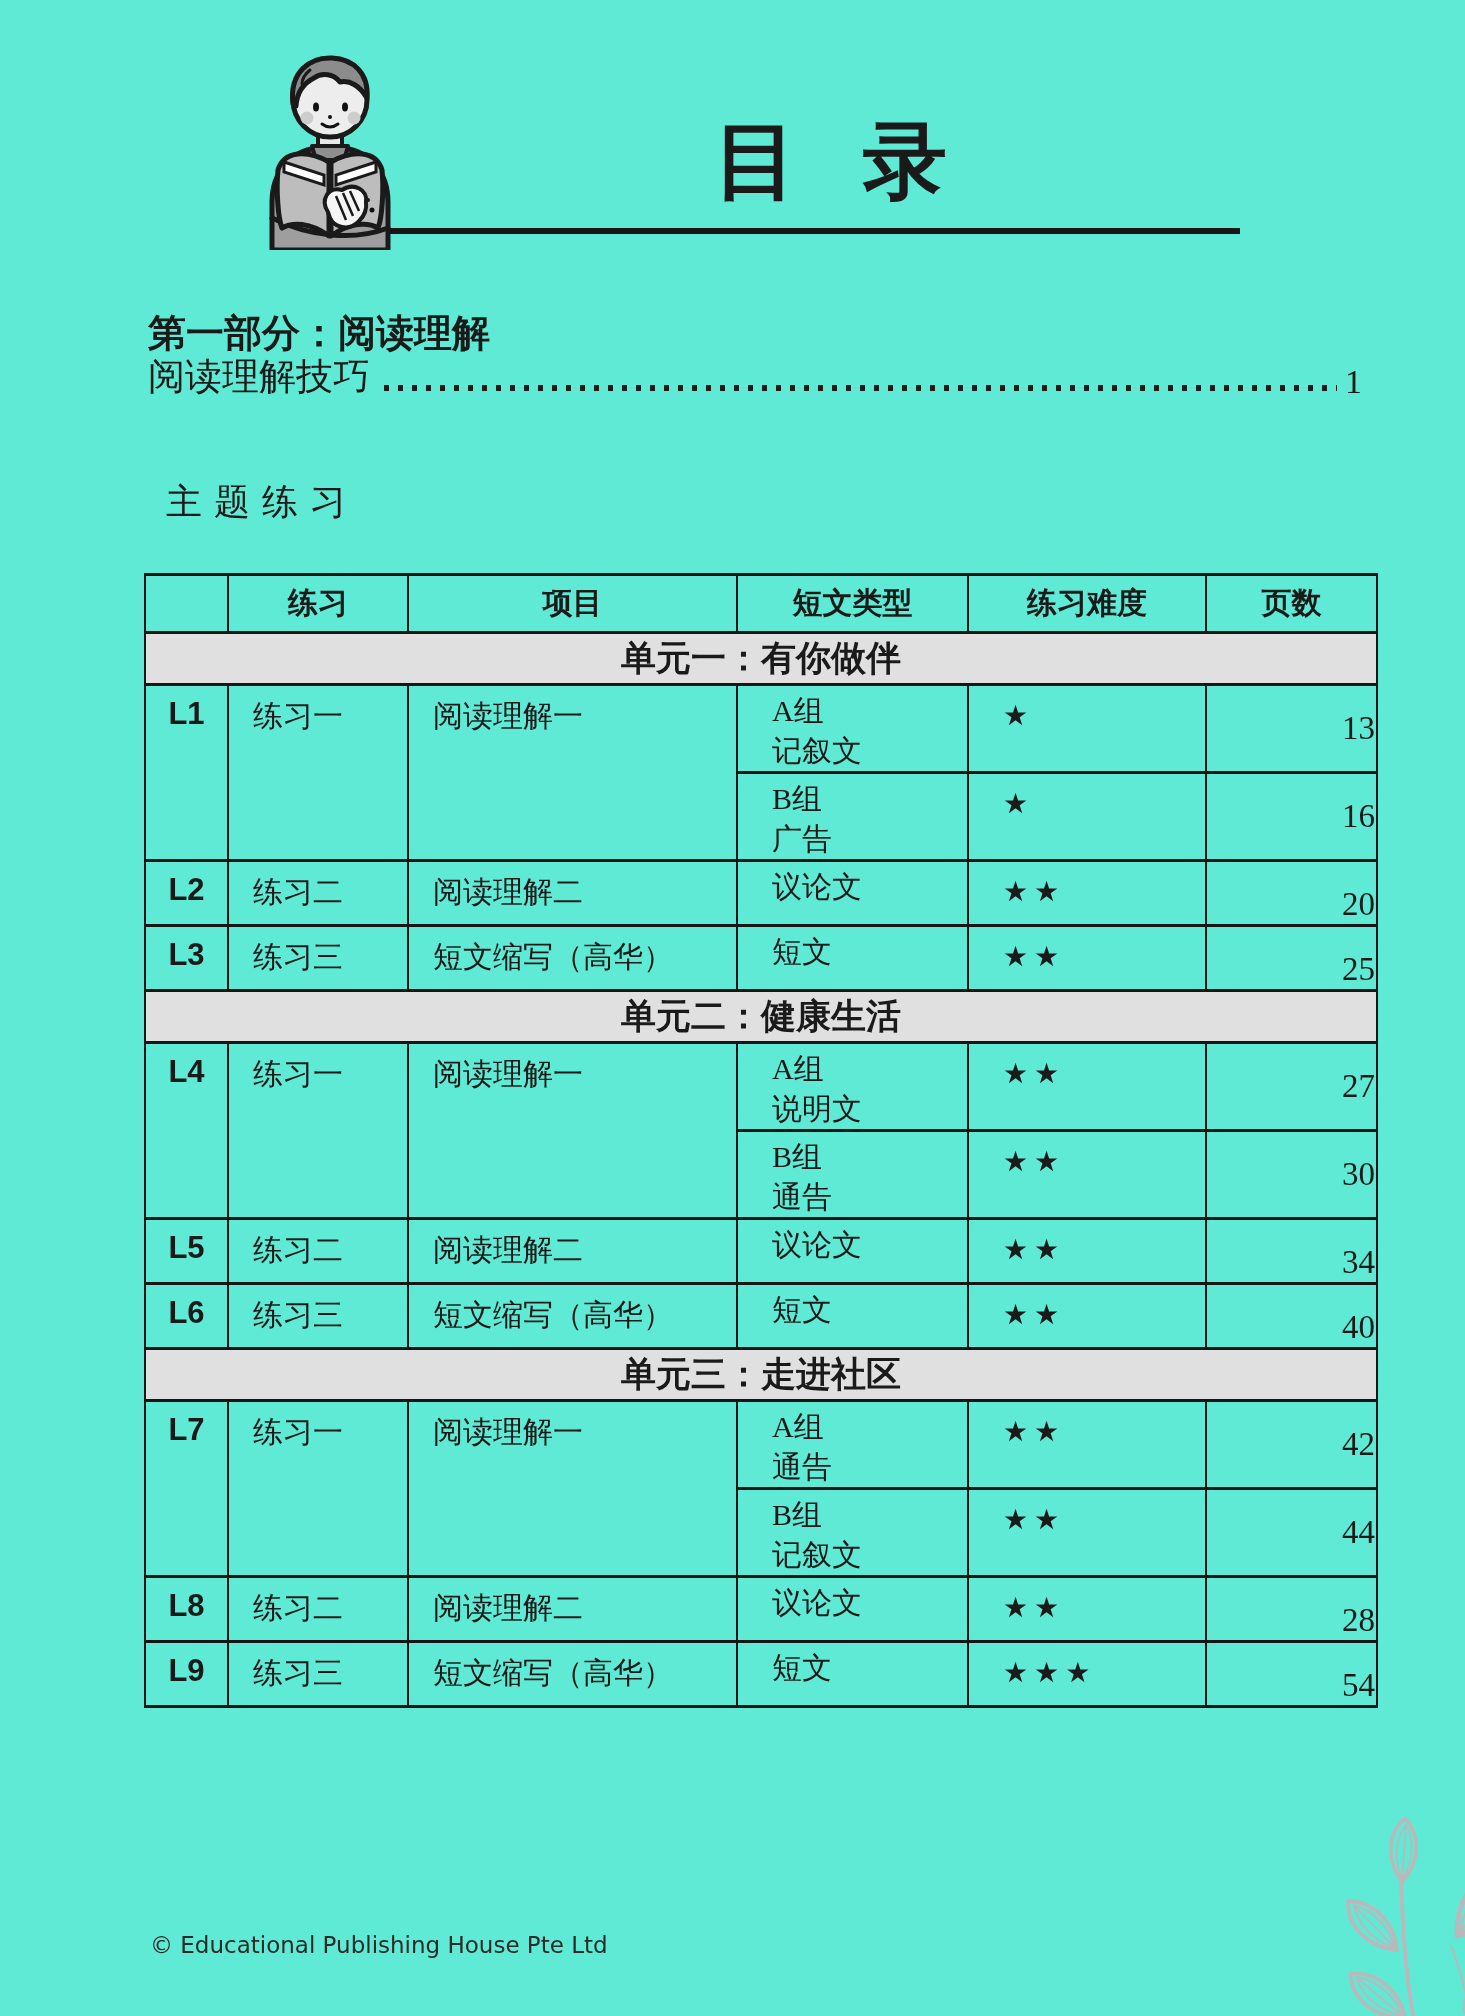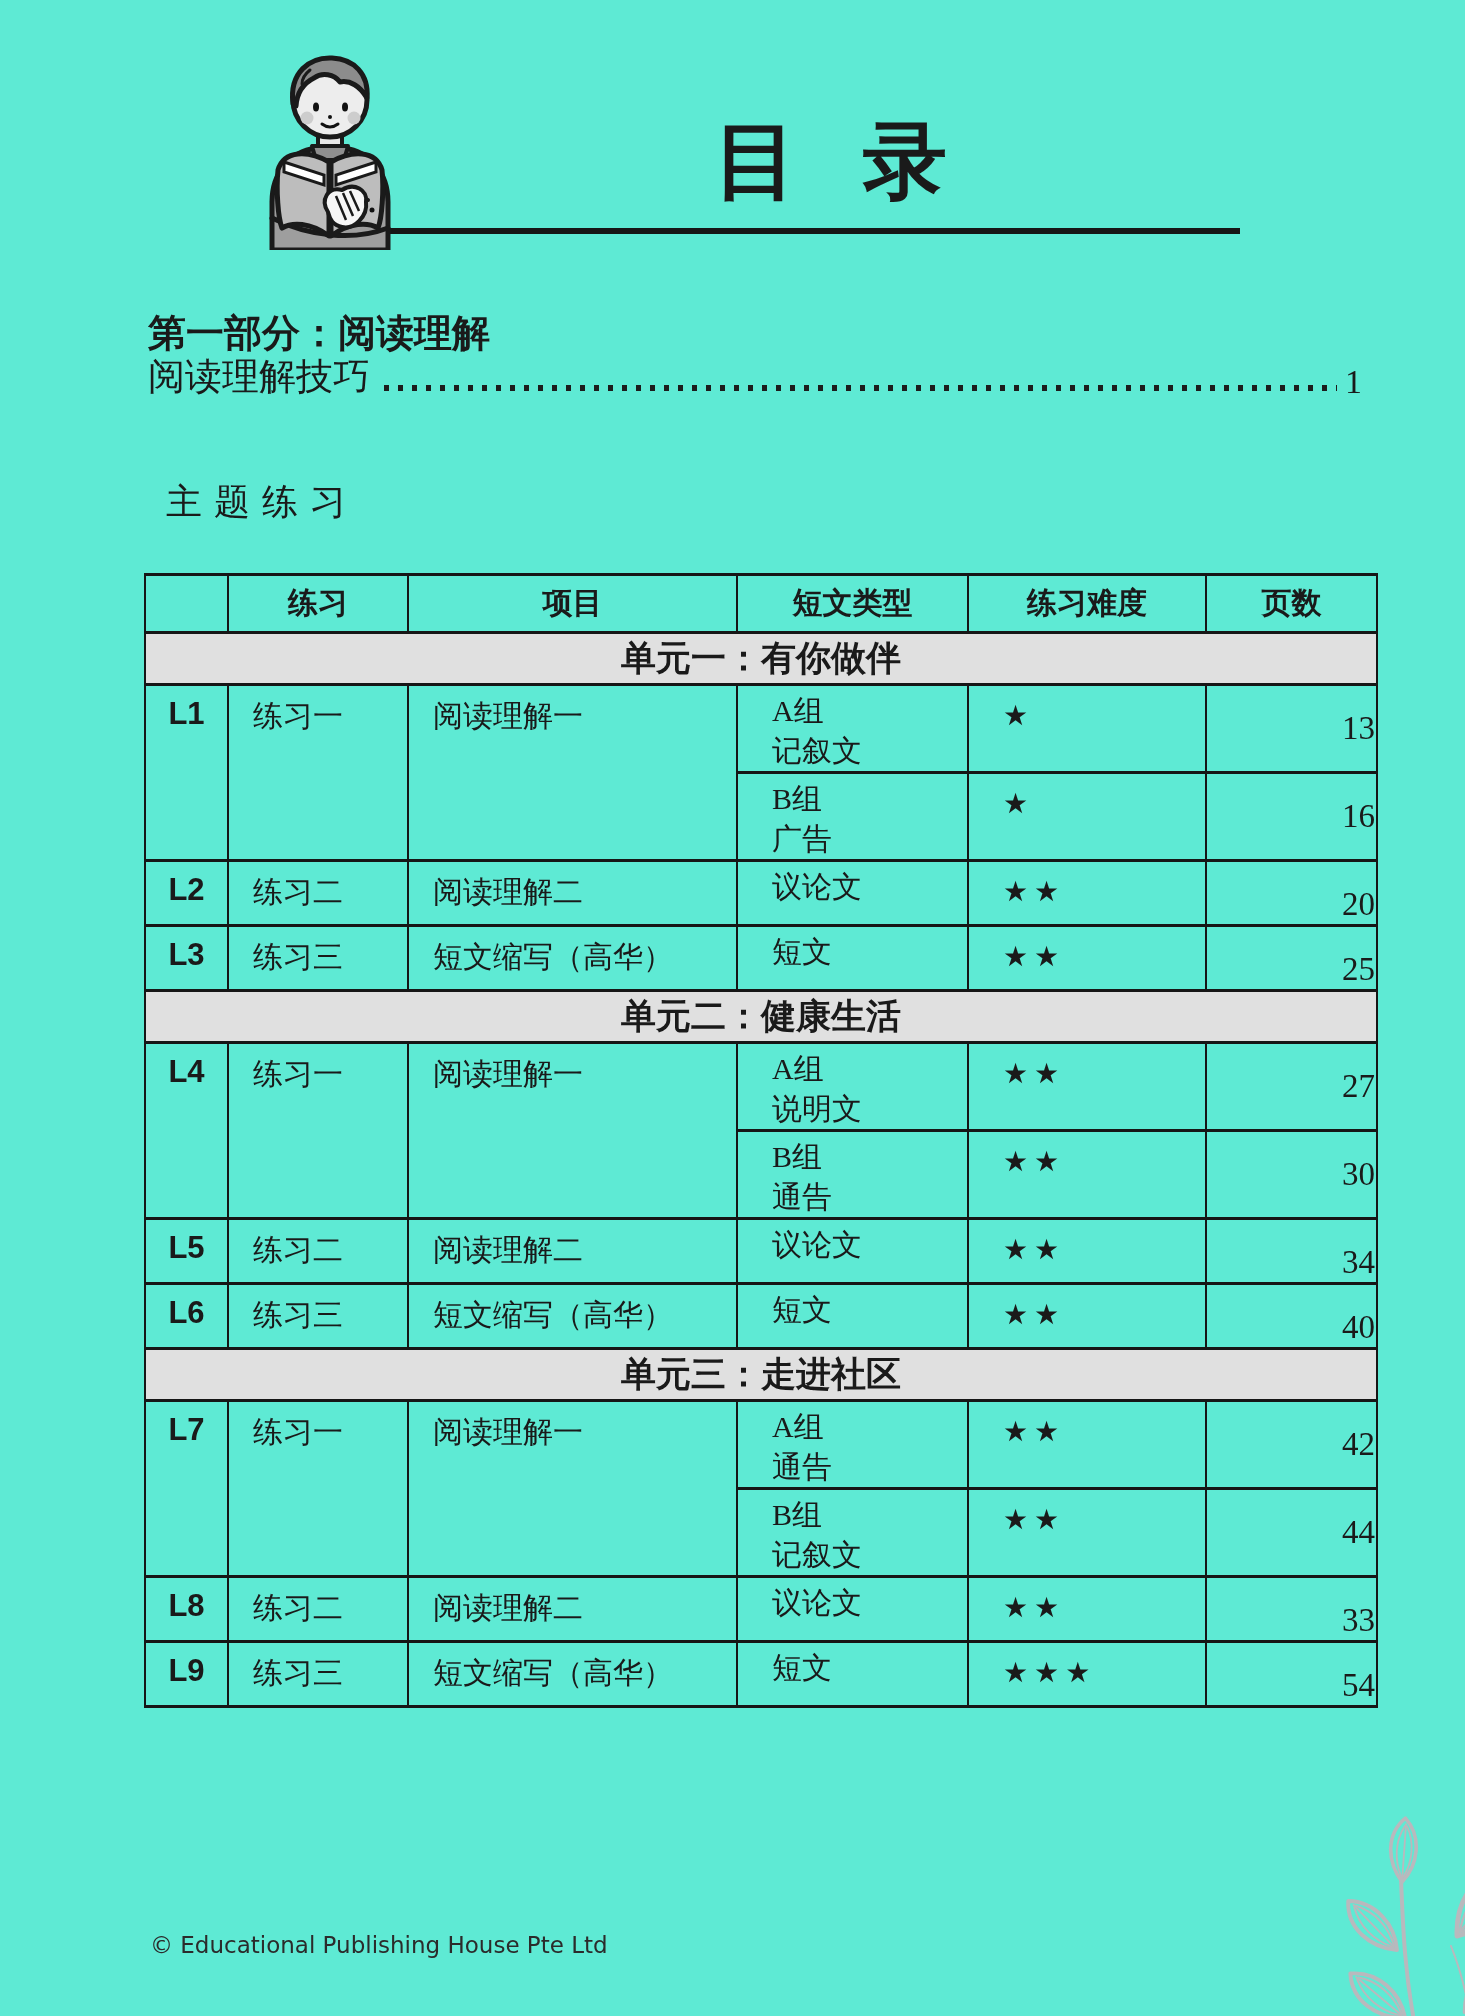--- a/index.html
+++ b/index.html
@@ -222,21 +222,21 @@
         <td class="pg">44</td>
       </tr>
       <tr class="short">
         <td class="cid">L8</td>
         <td class="kai">练习二</td>
         <td class="kai">阅读理解二</td>
         <td class="typ">
           <div>议论文</div>
         </td>
         <td class="str">★★</td>
-        <td class="pg">33</td>
+        <td class="pg">28</td>
       </tr>
       <tr class="short">
         <td class="cid">L9</td>
         <td class="kai">练习三</td>
         <td class="kai">短文缩写（高华）</td>
         <td class="typ">
           <div>短文</div>
         </td>
         <td class="str">★★★</td>
         <td class="pg">54</td>

